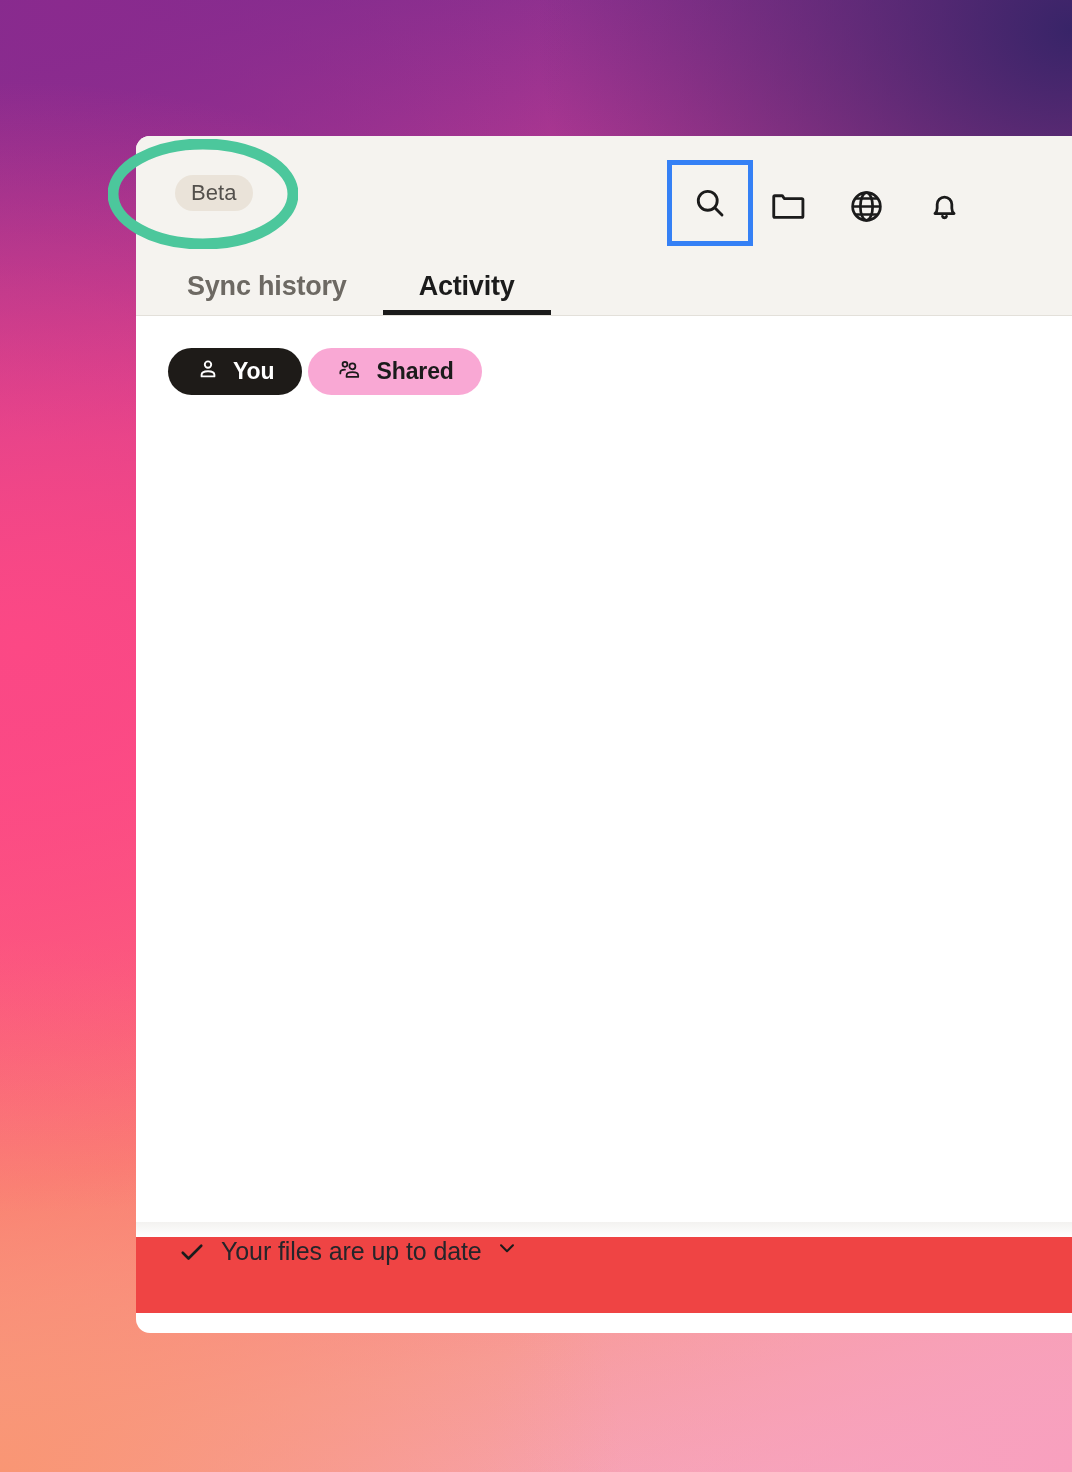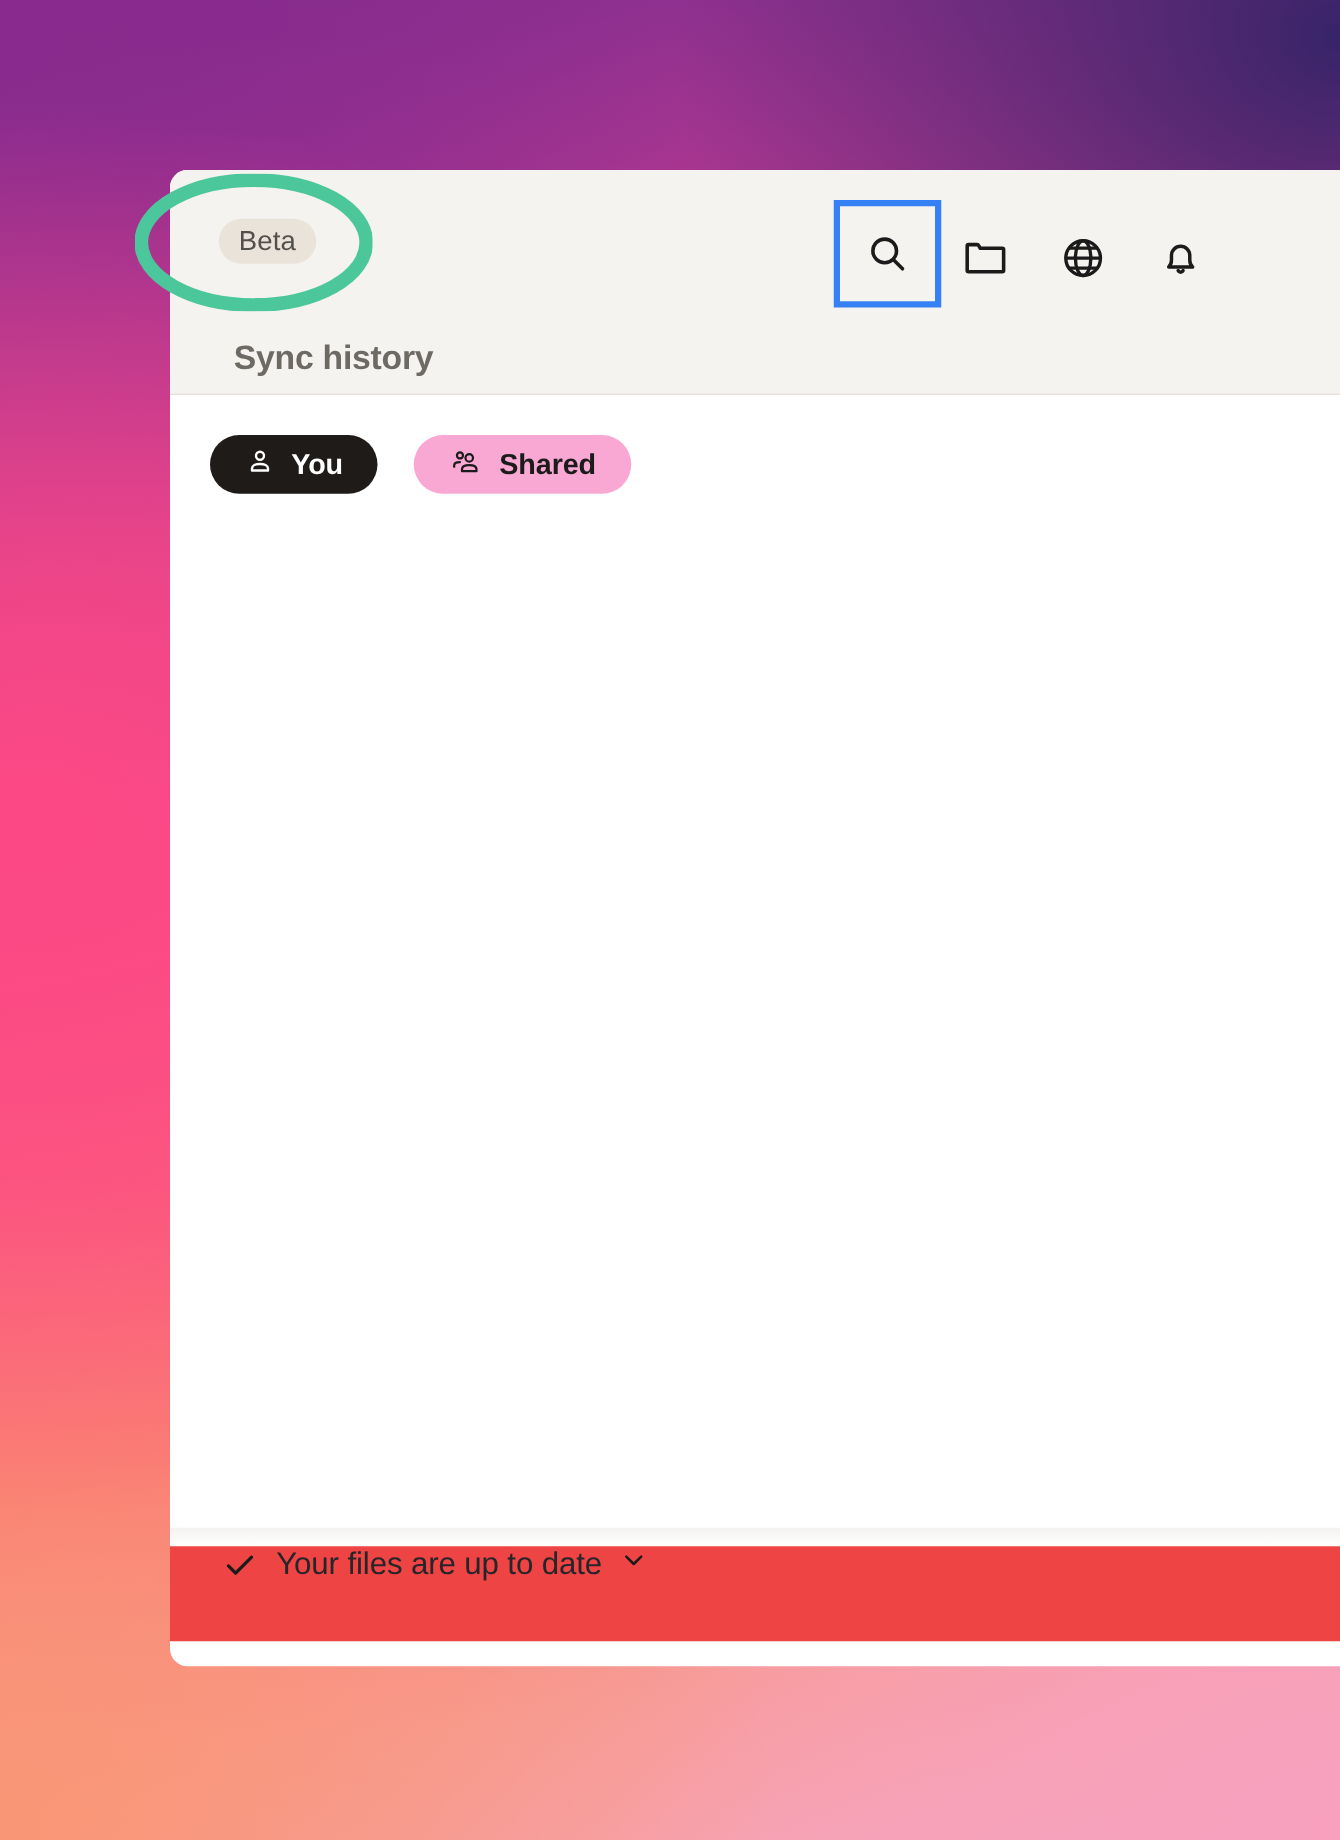--- a/index.html
+++ b/index.html
@@ -134,21 +134,21 @@
     justify-content: space-between;
   }
 
   .section-title {
     font-size: 31px;
     font-weight: bold;
     color: #1b1b1b;
     letter-spacing: -.4px;
   }
 
-  .filters { display: flex; gap: 29px; text-align: right; }
+  .filters { display: flex; gap: 6px; text-align: right; }
 
   .pill {
     display: flex;
     align-items: center;
     gap: 13px;
     height: 47px;
     padding: 0 28px;
     border-radius: 24px;
     font-size: 23px;
     font-weight: bold;
@@ -244,20 +244,21 @@
                 <path d="M10.7 18.4c.25.55.75.9 1.3.9s1.05-.35 1.3-.9"></path>
               </svg>
             </span>
           </div>
 
         </div>
       </div>
 
       <div class="tabs">
         <div class="tab">Sync history</div>
+        <div class="tab active">Activity</div>
       </div>
 
     </div>
 
     <div class="content">
 
       <div class="content-head">
 
 
         <div class="filters">

